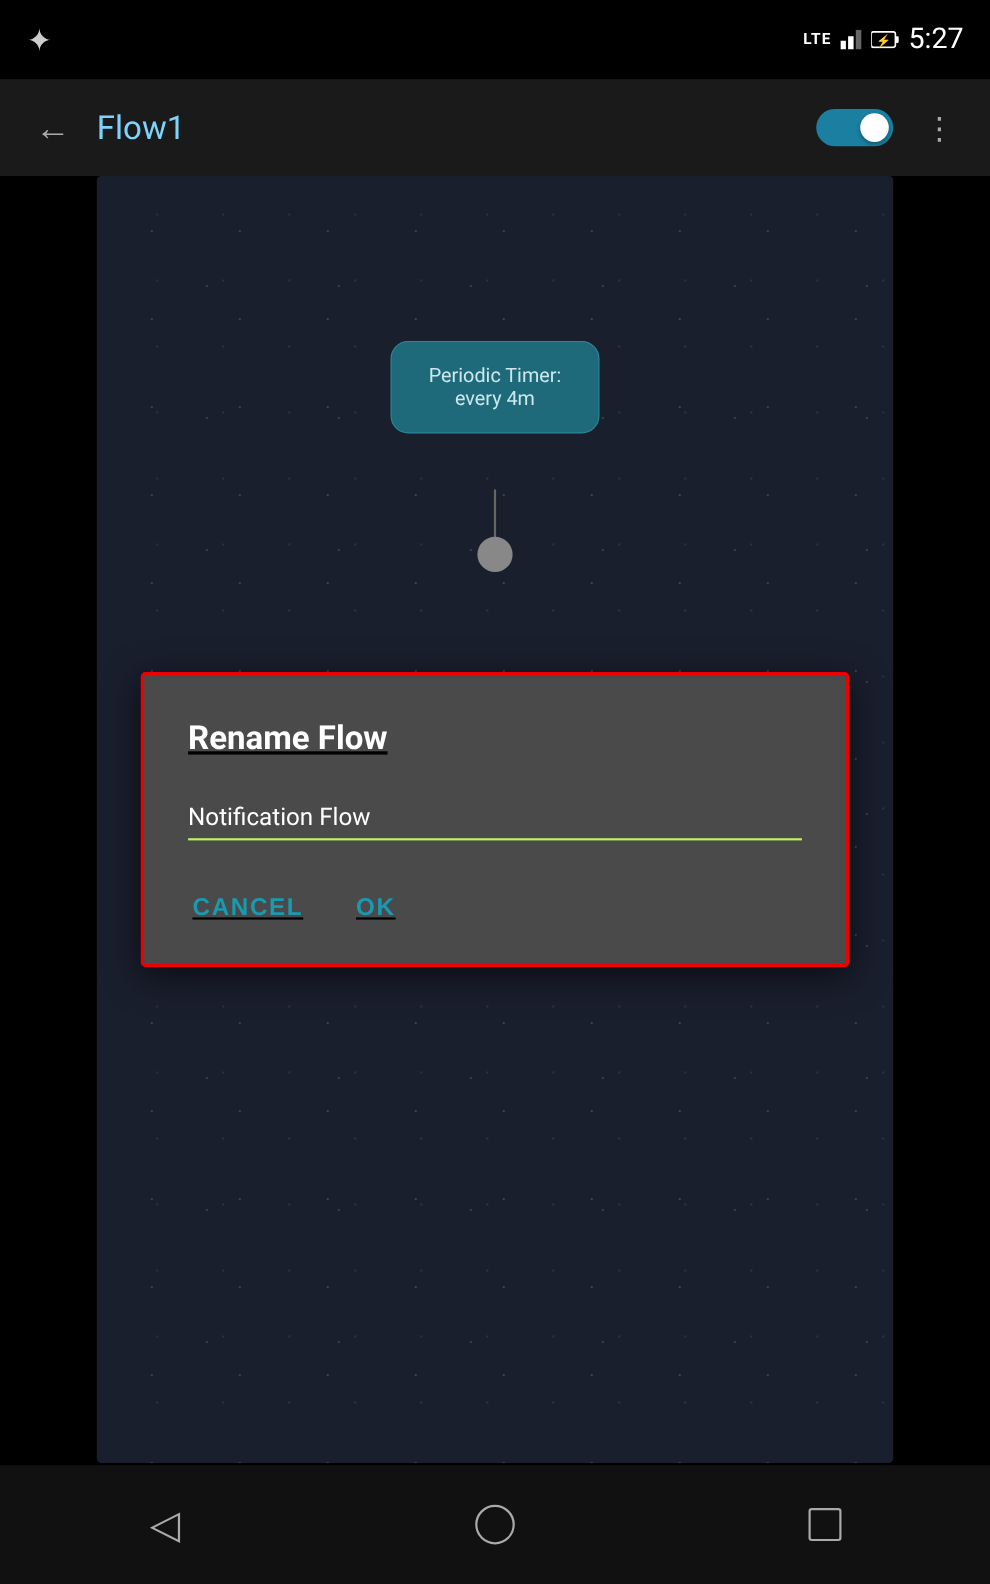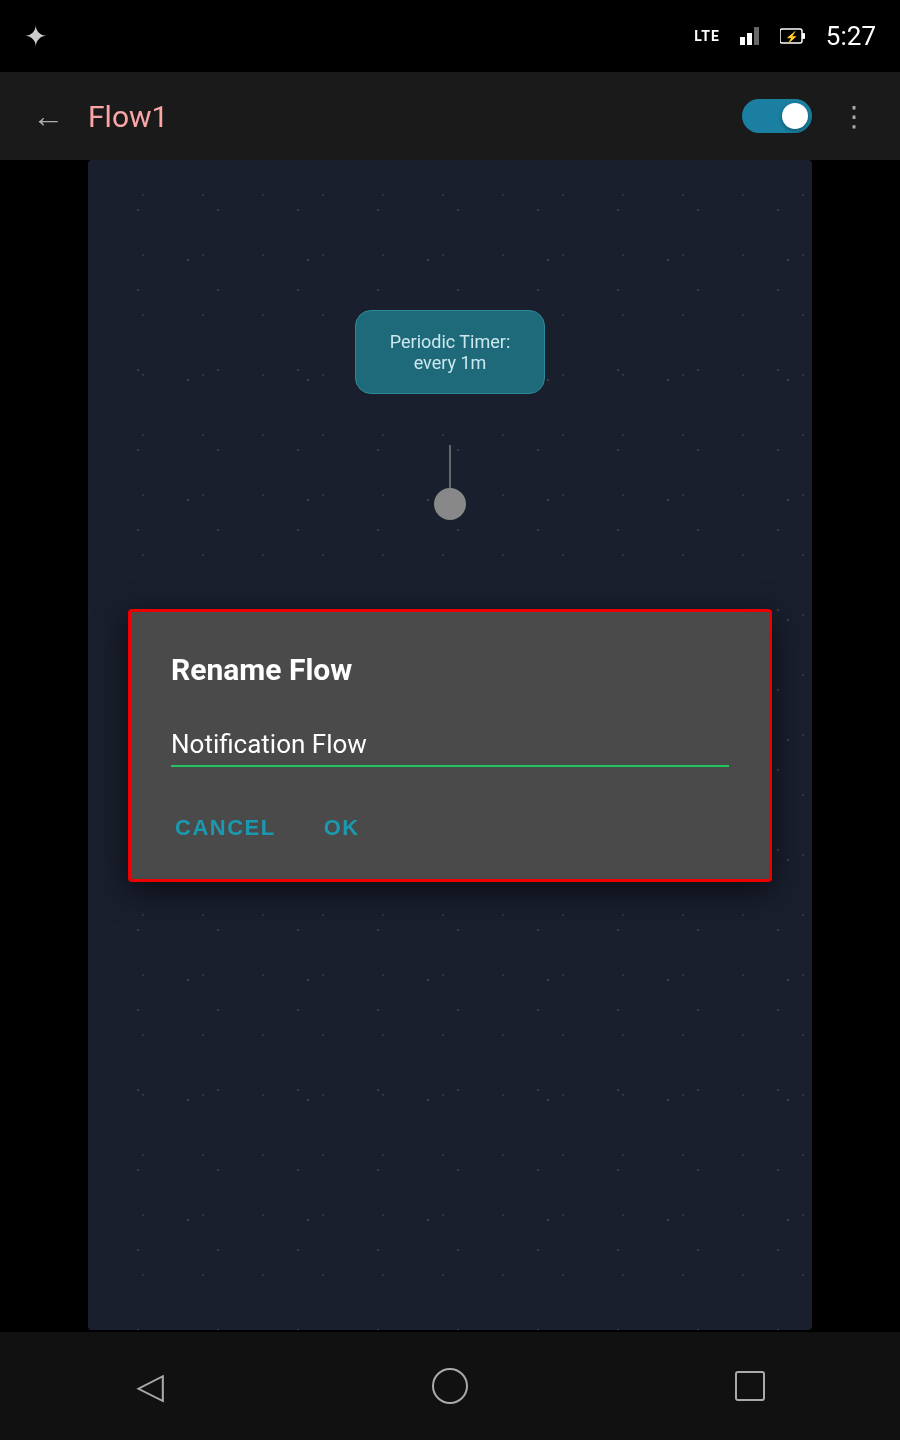--- a/index.html
+++ b/index.html
@@ -34,21 +34,21 @@
     }
 
     .app-icon {
       color: #ccc;
       font-size: 28px;
     }
 
     .status-bar-right {
       display: flex;
       align-items: center;
-      gap: 20px;
+      gap: 8px;
       color: #fff;
     }
 
     .lte-text {
       font-size: 14px;
       font-weight: bold;
       color: #fff;
       letter-spacing: 1px;
     }
 
@@ -74,21 +74,21 @@
     }
 
     .back-btn {
       color: #aaa;
       font-size: 32px;
       cursor: pointer;
       padding: 8px;
     }
 
     .toolbar-title {
-      color: #fca5a5;
+      color: #7dd3fc;
       font-size: 30px;
       margin-left: 16px;
       flex: 1;
     }
 
     .toggle-switch {
       width: 70px;
       height: 34px;
       background: #1a7fa0;
       border-radius: 17px;
@@ -196,41 +196,42 @@
       z-index: 50;
     }
 
     .dialog {
       background: #4a4a4a;
       border-radius: 4px;
       width: 644px;
       padding: 40px 40px 30px 40px;
       border: 3px solid #e00;
       box-shadow: 0 8px 32px rgba(0,0,0,0.6);
+      text-decoration: underline;
     }
 
     .dialog-title {
       color: #fff;
       font-size: 30px;
       font-weight: bold;
       margin-bottom: 36px;
     }
 
     .dialog-input-container {
       margin-bottom: 40px;
       position: relative;
     }
 
     .dialog-input {
       background: transparent;
       border: none;
-      border-bottom: 2px solid #22c55e;
+      border-bottom: 2px solid #bef264;
       width: 100%;
       color: #fff;
-      font-size: 26px;
+      font-size: 22px;
       padding: 6px 0;
       outline: none;
       font-family: inherit;
     }
 
     .dialog-actions {
       display: flex;
       justify-content: flex-start;
       gap: 40px;
     }
@@ -312,21 +313,21 @@
 <div class="toolbar">
   <span class="back-btn">←</span>
   <span class="toolbar-title">Flow1</span>
   <div class="toggle-switch"></div>
   <span class="more-btn">⋮</span>
 </div>
 
 <div class="canvas-area">
   <div class="flow-node">
     <span style="white-space:pre-line;">Periodic Timer:
-every 1m</span>
+every 4m</span>
   </div>
   <div class="connector"></div>
   <div class="connector-dot"></div>
 </div>
 
 <div class="dialog-overlay">
   <div class="dialog">
     <div class="dialog-title">Rename Flow</div>
     <div class="dialog-input-container">
       <input class="dialog-input" type="text" value="Notification Flow" style="">

